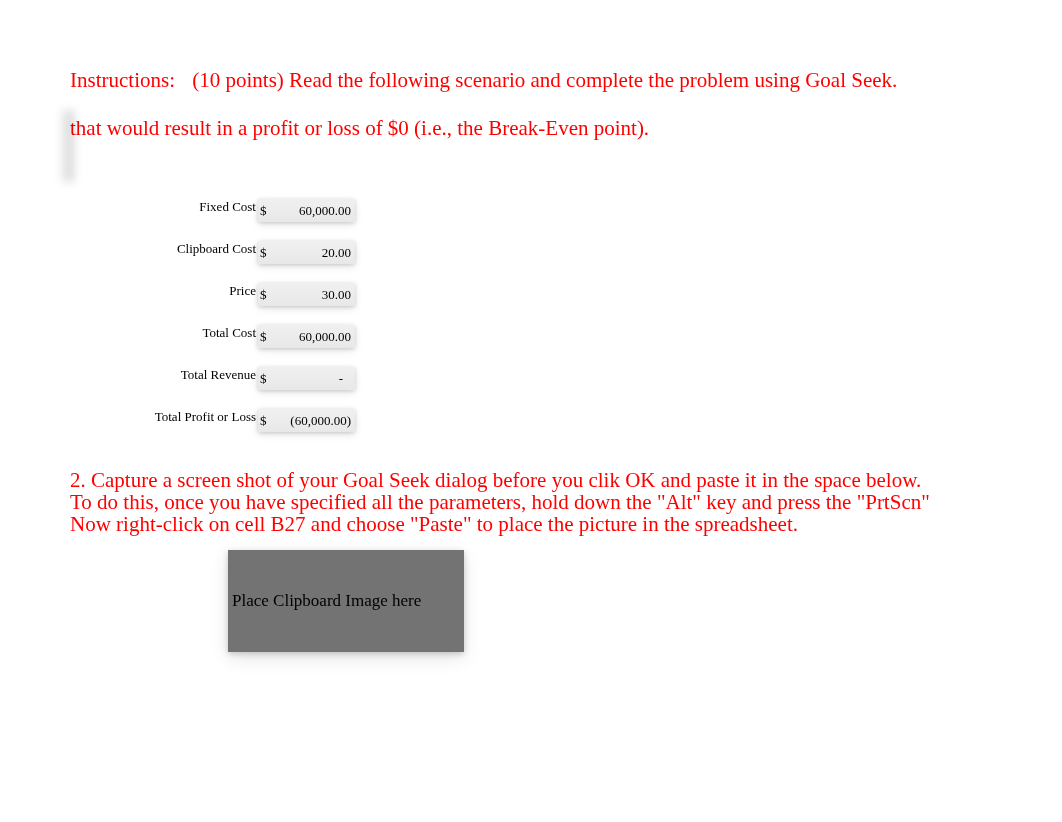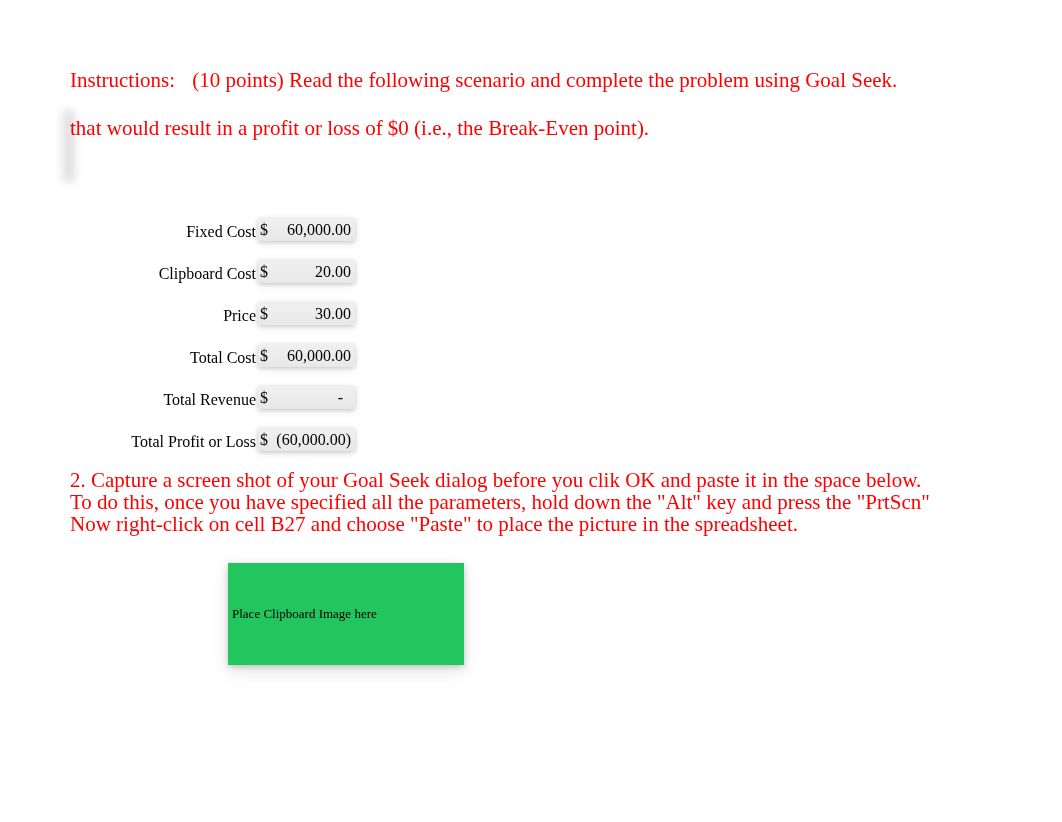--- a/index.html
+++ b/index.html
@@ -27,23 +27,23 @@
       font-size: 21px;
       line-height: 1.05;
       margin-bottom: 60px;
     }
     .table-area {
       margin-left: 28px;
       margin-bottom: 18px;
     }
     .row {
       display: flex;
-      align-items: flex-end;
+      align-items: flex-start;
       height: 42px;
-      font-size: 16px;
+      font-size: 13px;
     }
     .row.gap { margin-bottom: 0px; }
     .label-cell {
       width: 160px;
       text-align: right;
       color: #000;
       padding-right: 2px;
     }
     .value-cell {
       width: 97px;
@@ -70,31 +70,31 @@
       color: #000;
       padding-right: 4px;
     }
     .num.dash {
       padding-right: 12px;
     }
     .q2 {
       color: #ff0000;
       font-size: 21px;
       line-height: 1.05;
-      margin-bottom: 28px;
+      margin-bottom: 15px;
     }
     .placeholder-box {
       margin-left: 158px;
       width: 236px;
       height: 102px;
-      background: #22c55e;
+      background: #737373;
       box-shadow: 0 2px 6px rgba(0,0,0,0.18), 0 6px 18px rgba(0,0,0,0.10);
       display: flex;
       align-items: center;
-      font-size: 13px;
+      font-size: 17px;
       color: #000;
       padding-left: 4px;
     }
     .shadow-stub {
       position: absolute;
       top: 110px;
       left: 60px;
       width: 14px;
       height: 72px;
       background: linear-gradient(to right, rgba(0,0,0,0.04), rgba(0,0,0,0.18));

